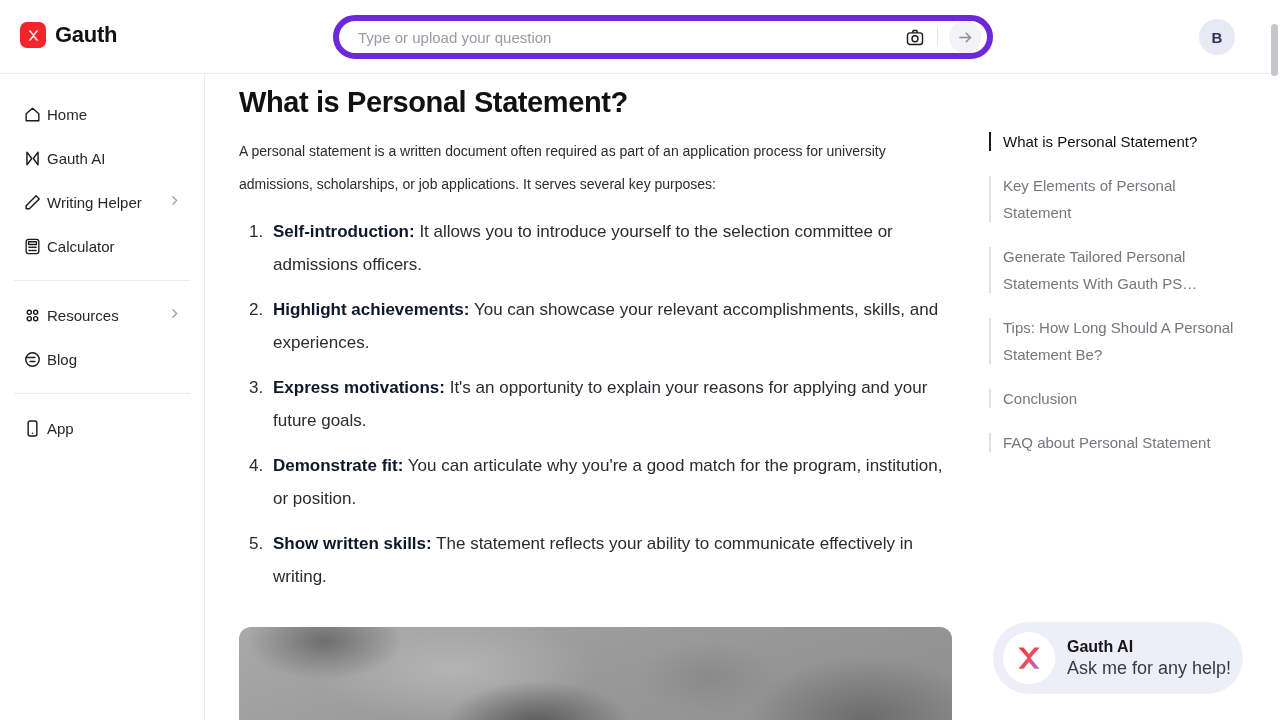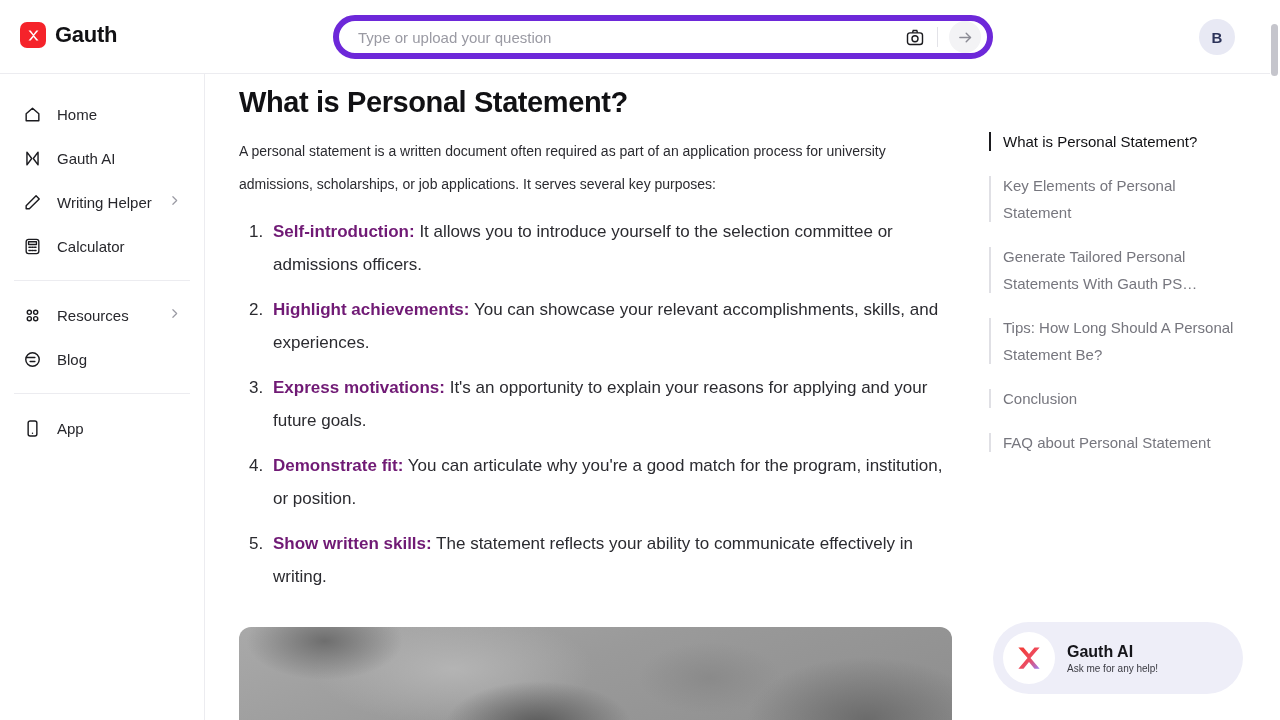--- a/index.html
+++ b/index.html
@@ -74,21 +74,21 @@
   .sidebar {
     position: absolute; left: 0; top: 74px;
     width: 205px; height: 646px;
     border-right: 1px solid #ececf0;
     background: #fff;
     padding-top: 18px;
   }
   .nav-item {
     display: flex; align-items: center;
     height: 44px; margin: 0 10px; padding: 0 12px;
-    border-radius: 10px; cursor: pointer; gap: 14px;
+    border-radius: 10px; cursor: pointer; gap: 4px;
     position: relative;
   }
   .nav-item .ico {
     width: 21px; height: 21px; flex: 0 0 21px;
     display: flex; align-items: center; justify-content: center;
   }
   .nav-label { font-size: 15px; color: #27272c; white-space: nowrap; }
   .chev { position: absolute; right: 13px; top: 50%; transform: translateY(-50%); }
   .nav-sep { height: 1px; background: #ececf0; margin: 12px 14px; }
 
@@ -113,21 +113,21 @@
     position: relative;
     padding-left: 34px;
     font-size: 17px; line-height: 33px; color: #2b2b30;
     margin-bottom: 12px;
   }
   ol.art-list > li::before {
     content: counter(li) ".";
     position: absolute; left: 10px; top: 0;
     color: #2b2b30; font-size: 17px; line-height: 33px;
   }
-  ol.art-list b { font-weight: 700; color: #701a75; }
+  ol.art-list b { font-weight: 700; color: #0f172a; }
 
   .art-image {
     position: absolute; left: 33px; top: 553px;
     width: 713px; height: 93px;
     border-radius: 12px 12px 0 0;
     overflow: hidden;
     background:
       radial-gradient(ellipse 120px 60px at 12% 15%, #6e6e6e 0%, rgba(110,110,110,0) 65%),
       radial-gradient(ellipse 150px 70px at 42% 105%, #5a5a5a 0%, rgba(90,90,90,0) 62%),
       radial-gradient(ellipse 110px 55px at 66% 55%, #8a8a8a 0%, rgba(138,138,138,0) 65%),
@@ -158,21 +158,21 @@
     background: #eeeef8; border-radius: 36px;
     display: flex; align-items: center; gap: 12px;
     padding-left: 10px; cursor: pointer;
   }
   .chat-avatar {
     width: 52px; height: 52px; border-radius: 50%;
     background: #fff; flex: 0 0 52px;
     display: flex; align-items: center; justify-content: center;
   }
   .chat-title { font-size: 16px; font-weight: 700; color: #15151a; }
-  .chat-sub { font-size: 10px; color: #3a3a42; margin-top: 2px; }
+  .chat-sub { font-size: 18px; color: #3a3a42; margin-top: 2px; }
 
   
   .scrollbar-track {
     position: absolute; right: 0; top: 0; width: 10px; height: 720px;
     background: #fff;
   }
   .scrollbar-thumb {
     position: absolute; right: 2px; top: 24px;
     width: 7px; height: 52px; border-radius: 4px;
     background: #c5c5cc; cursor: pointer;

